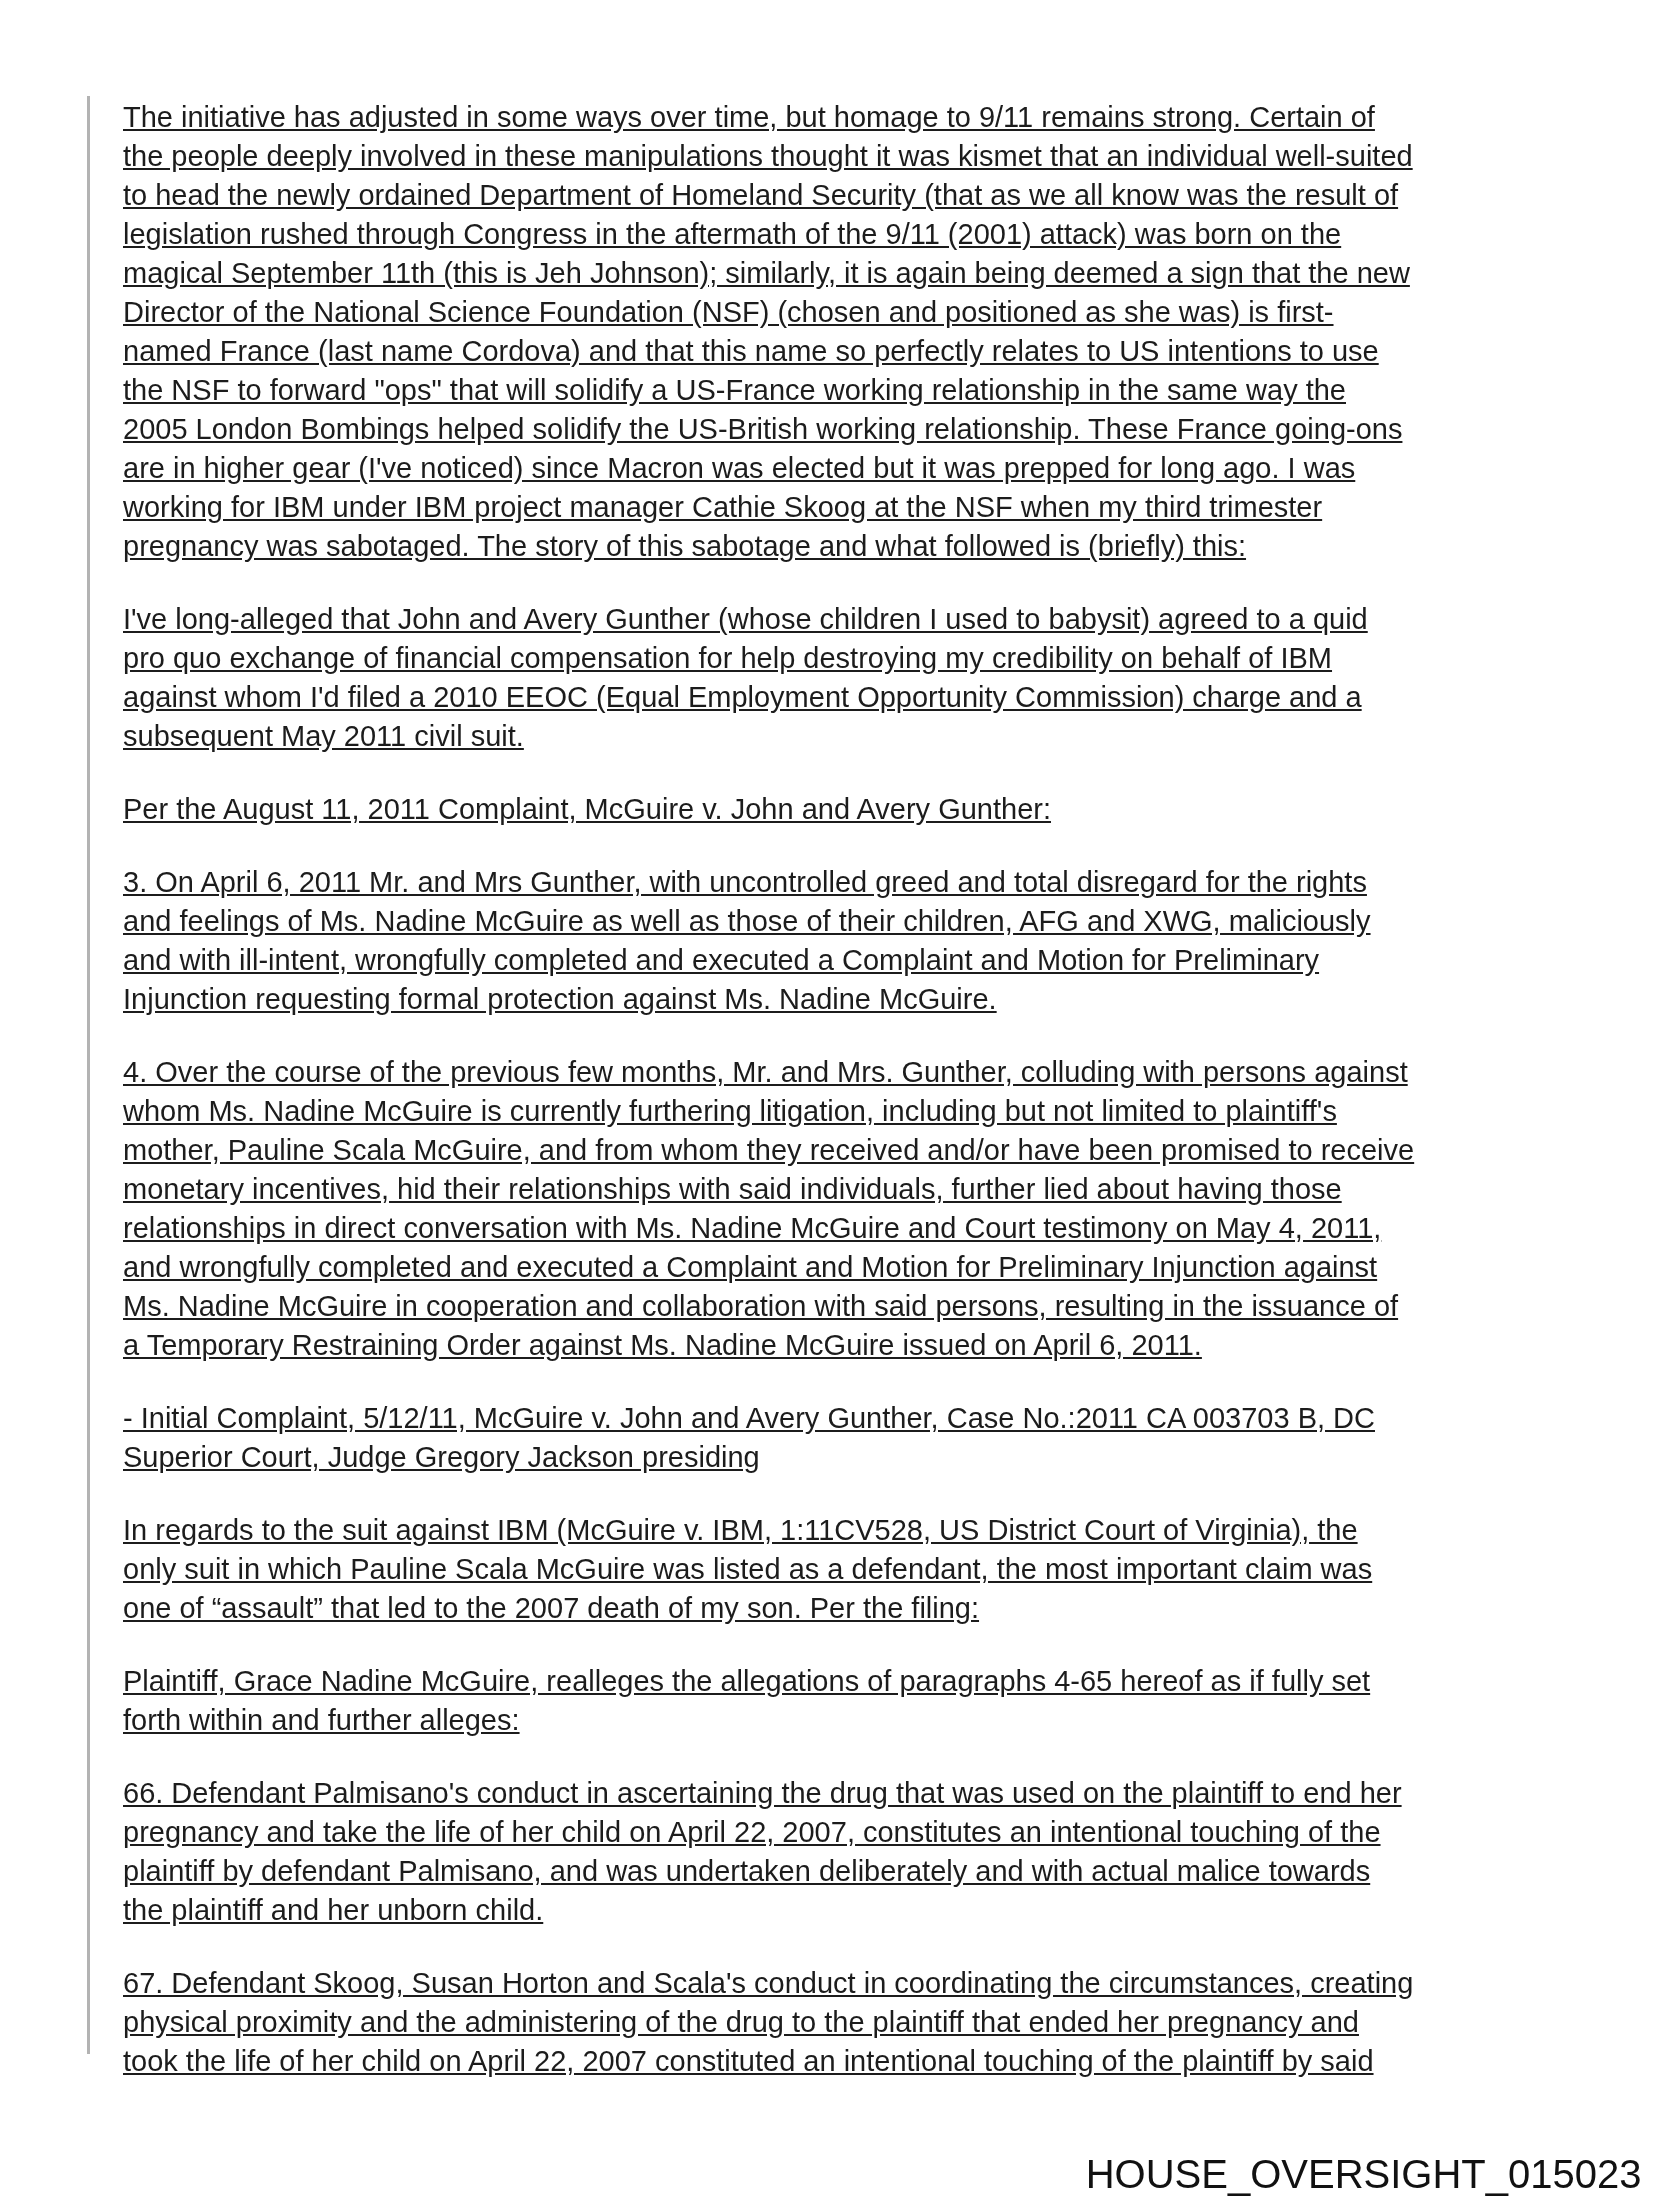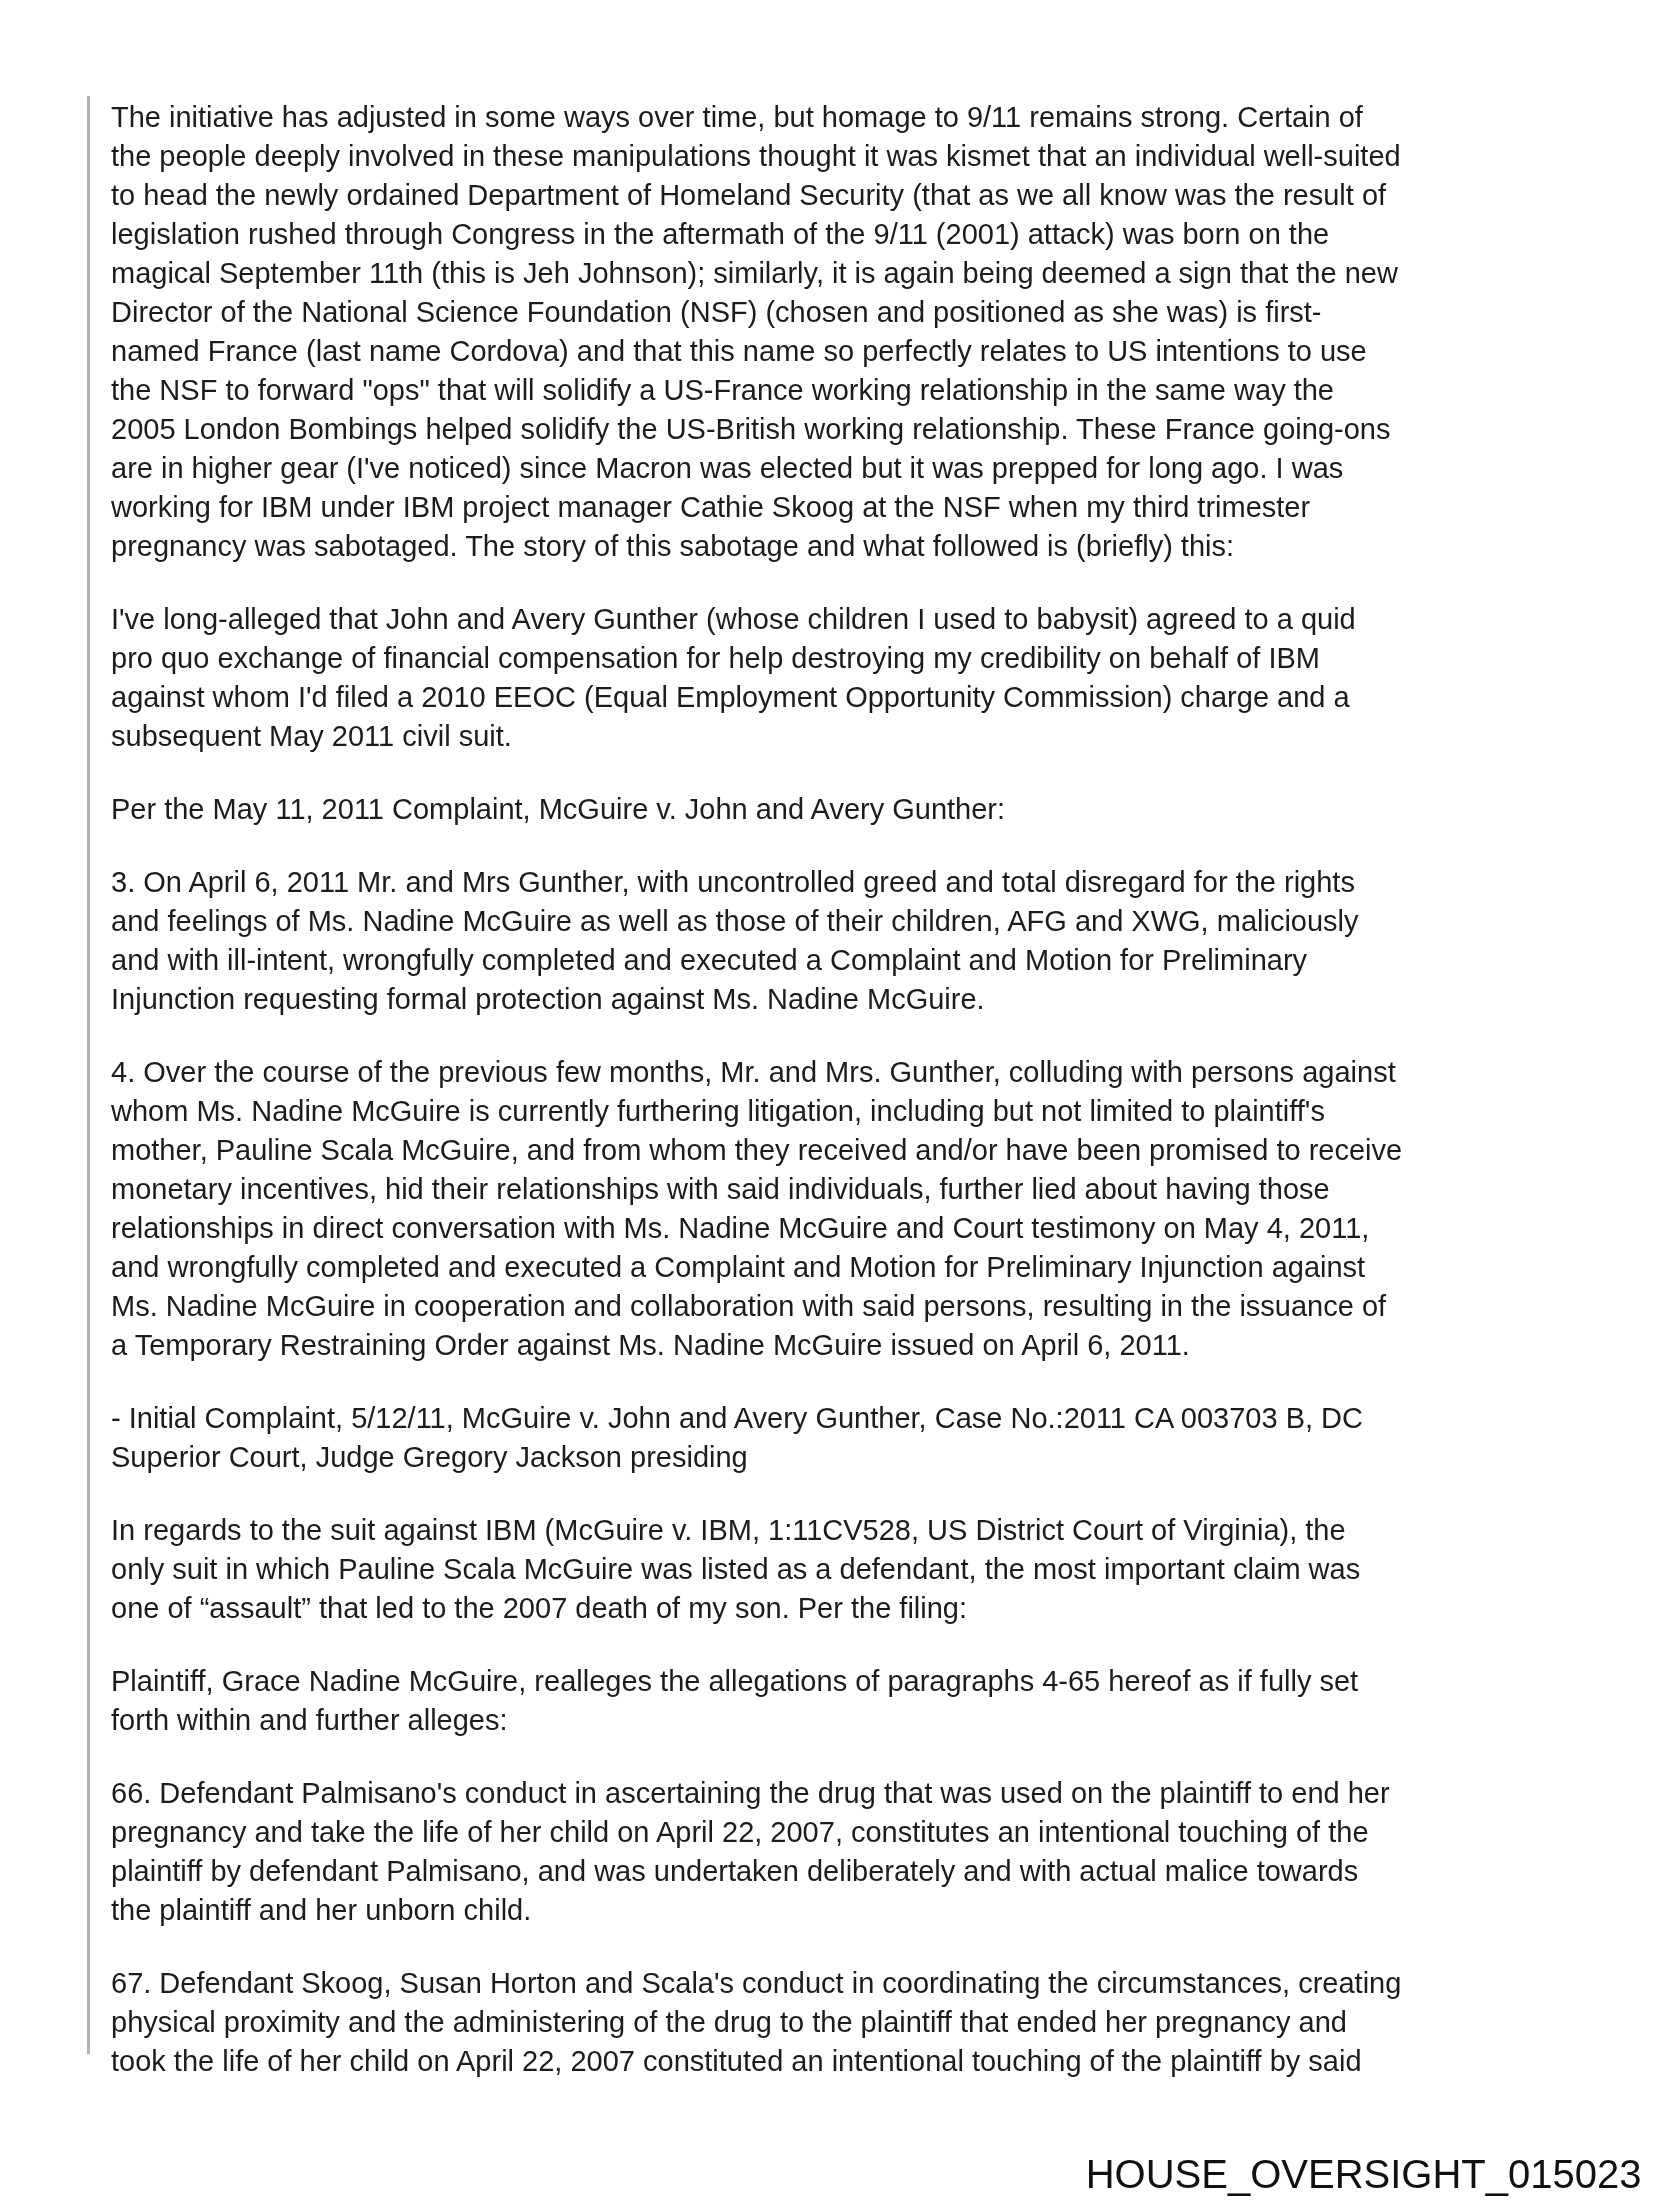--- a/index.html
+++ b/index.html
@@ -27,22 +27,23 @@
     position: absolute;
     left: 111px;
     top: 98px;
     width: 1519px;
     color: #1c1c1c;
     font-size: 29px;
     line-height: 39px;
     letter-spacing: 0px;
   }
   .content p {
-    margin: 0 0 34px 0;
+    margin: 0 0 34px 12px;
     white-space: pre-wrap;
+    text-decoration: underline;
   }
   .bates-stamp {
     position: absolute;
     top: 2155px;
     right: 27.5px;
     color: #111111;
     font-size: 40px;
     line-height: 39px;
     white-space: nowrap;
   }
@@ -62,21 +63,21 @@
 named France (last name Cordova) and that this name so perfectly relates to US intentions to use
 the NSF to forward "ops" that will solidify a US-France working relationship in the same way the
 2005 London Bombings helped solidify the US-British working relationship. These France going-ons
 are in higher gear (I've noticed) since Macron was elected but it was prepped for long ago. I was
 working for IBM under IBM project manager Cathie Skoog at the NSF when my third trimester
 pregnancy was sabotaged. The story of this sabotage and what followed is (briefly) this:</p>
     <p>I've long-alleged that John and Avery Gunther (whose children I used to babysit) agreed to a quid
 pro quo exchange of financial compensation for help destroying my credibility on behalf of IBM
 against whom I'd filed a 2010 EEOC (Equal Employment Opportunity Commission) charge and a
 subsequent May 2011 civil suit.</p>
-    <p>Per the May 11, 2011 Complaint, McGuire v. John and Avery Gunther:</p>
+    <p>Per the August 11, 2011 Complaint, McGuire v. John and Avery Gunther:</p>
     <p>3. On April 6, 2011 Mr. and Mrs Gunther, with uncontrolled greed and total disregard for the rights
 and feelings of Ms. Nadine McGuire as well as those of their children, AFG and XWG, maliciously
 and with ill-intent, wrongfully completed and executed a Complaint and Motion for Preliminary
 Injunction requesting formal protection against Ms. Nadine McGuire.</p>
     <p>4. Over the course of the previous few months, Mr. and Mrs. Gunther, colluding with persons against
 whom Ms. Nadine McGuire is currently furthering litigation, including but not limited to plaintiff's
 mother, Pauline Scala McGuire, and from whom they received and/or have been promised to receive
 monetary incentives, hid their relationships with said individuals, further lied about having those
 relationships in direct conversation with Ms. Nadine McGuire and Court testimony on May 4, 2011,
 and wrongfully completed and executed a Complaint and Motion for Preliminary Injunction against

